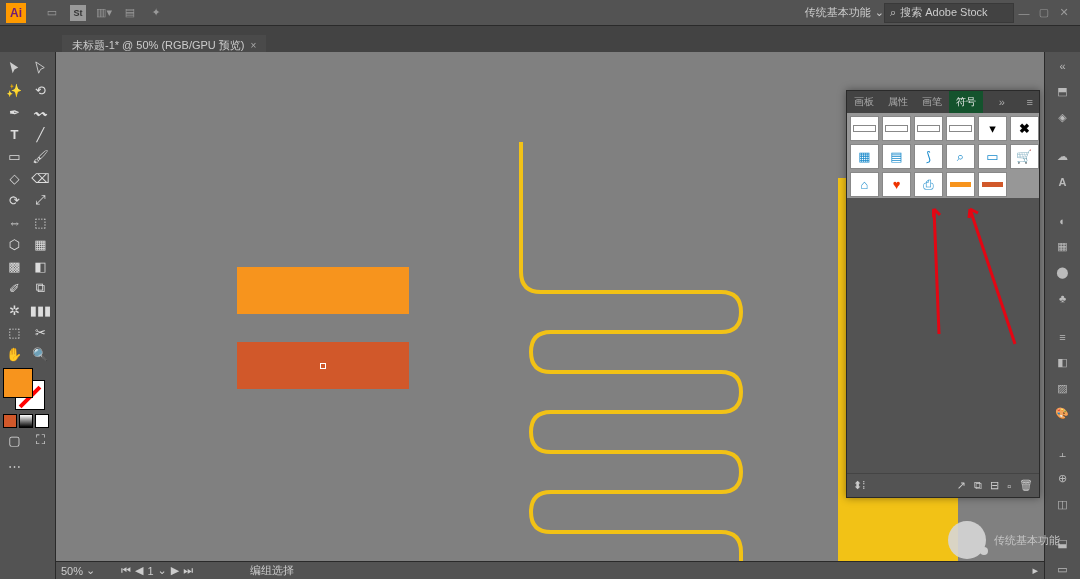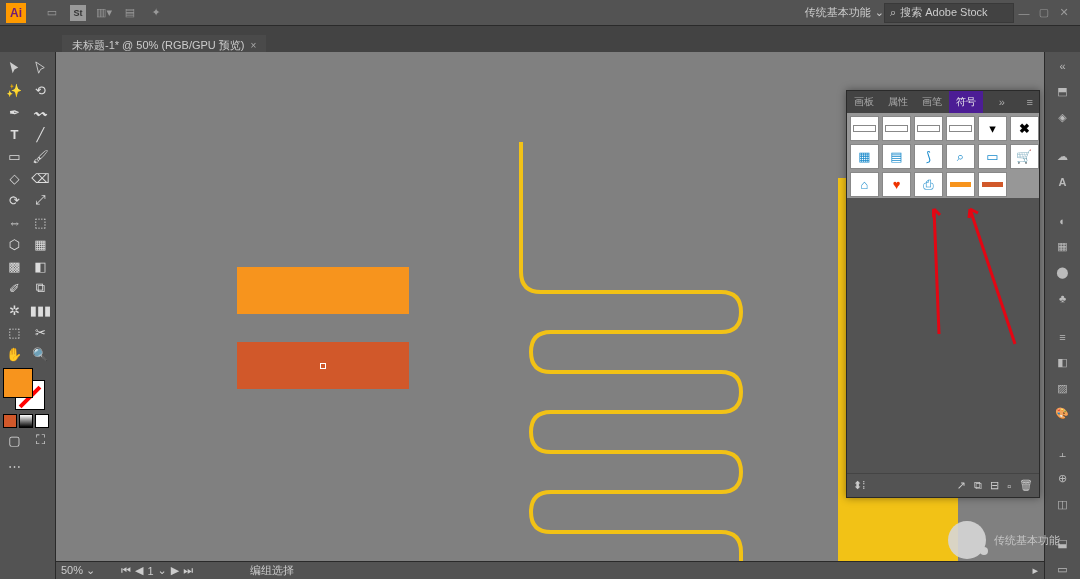--- a/index.html
+++ b/index.html
@@ -36,32 +36,32 @@
 .rect-red::after{content:"";width:4px;height:4px;border:1px solid #fff}
 .squiggle{position:absolute;left:445px;top:90px}
 .yellow-block{position:absolute;width:120px;height:390px;background:#F2C216;right:86px;top:126px}
 .yellow-line{position:absolute;width:380px;height:4px;background:#F2C216;left:425px;bottom:12px}
 .right-dock{width:36px;background:#535353;border-left:1px solid #2a2a2a;display:flex;flex-direction:column;align-items:center;padding-top:4px;gap:6px}
 .dock-ic{width:26px;height:26px;display:flex;align-items:center;justify-content:center;color:#bbb}
 .dock-sep{height:10px}
 .panel{position:absolute;right:40px;top:90px;width:194px;height:408px;background:#535353;border:1px solid #2a2a2a;box-shadow:0 0 8px rgba(0,0,0,.4)}
 .panel-tabs{display:flex;height:22px;background:#434343;align-items:center}
 .panel-tab{padding:0 7px;height:22px;line-height:22px;font-size:10px;color:#aaa}
-.panel-tab.on{background:#4c1d95;color:#eee}
+.panel-tab.on{background:#14532d;color:#eee}
 .panel-tabs .more{margin-left:auto;padding:0 6px;color:#aaa}
 .panel-body{background:#979797;height:85px;padding:3px;display:grid;grid-template-columns:repeat(6,29px);grid-template-rows:repeat(3,25px);gap:3px}
 .sym{background:#fff;border:1px solid #888;display:flex;align-items:center;justify-content:center;font-size:13px;color:#1a8acb}
 .sym.bar::after{content:"";width:80%;height:5px;border:1px solid #888}
 .sym.orange-bar::after{content:"";width:80%;height:5px;background:#F7941D}
 .sym.red-bar::after{content:"";width:80%;height:5px;background:#D1582A}
 .panel-footer{position:absolute;bottom:0;left:0;right:0;height:24px;background:#535353;border-top:1px solid #444;display:flex;align-items:center;padding:0 6px;gap:8px;color:#999}
 .panel-footer .sp{margin-left:auto}
 .arrow{position:absolute;stroke:#e30613;stroke-width:3;fill:none}
 .status-bar{position:absolute;bottom:0;left:56px;right:36px;height:18px;background:#535353;border-top:1px solid #2a2a2a;display:flex;align-items:center;font-size:10px;color:#ccc}
-.status-bar .zoom{width:60px;padding:0 5px;display:flex;gap:3px}
+.status-bar .zoom{width:60px;padding:0 5px;display:flex;align-items:center;gap:3px}
 .status-bar .nav{display:flex;align-items:center;gap:4px;padding:0 5px}
 .status-bar .info{margin-left:52px}
 .overlay-logo{position:absolute;right:20px;bottom:20px;display:flex;align-items:center;gap:8px;color:#efefef;font-size:22px;opacity:.9}
 .overlay-logo .bubble{width:38px;height:38px;border-radius:50%;background:#d7d7d7;position:relative}
 .overlay-logo .bubble::after{content:"";width:8px;height:8px;background:#d7d7d7;position:absolute;right:-2px;bottom:4px;border-radius:50%}
 </style>
 </head>
 <body>
 
 <div class="menubar">

